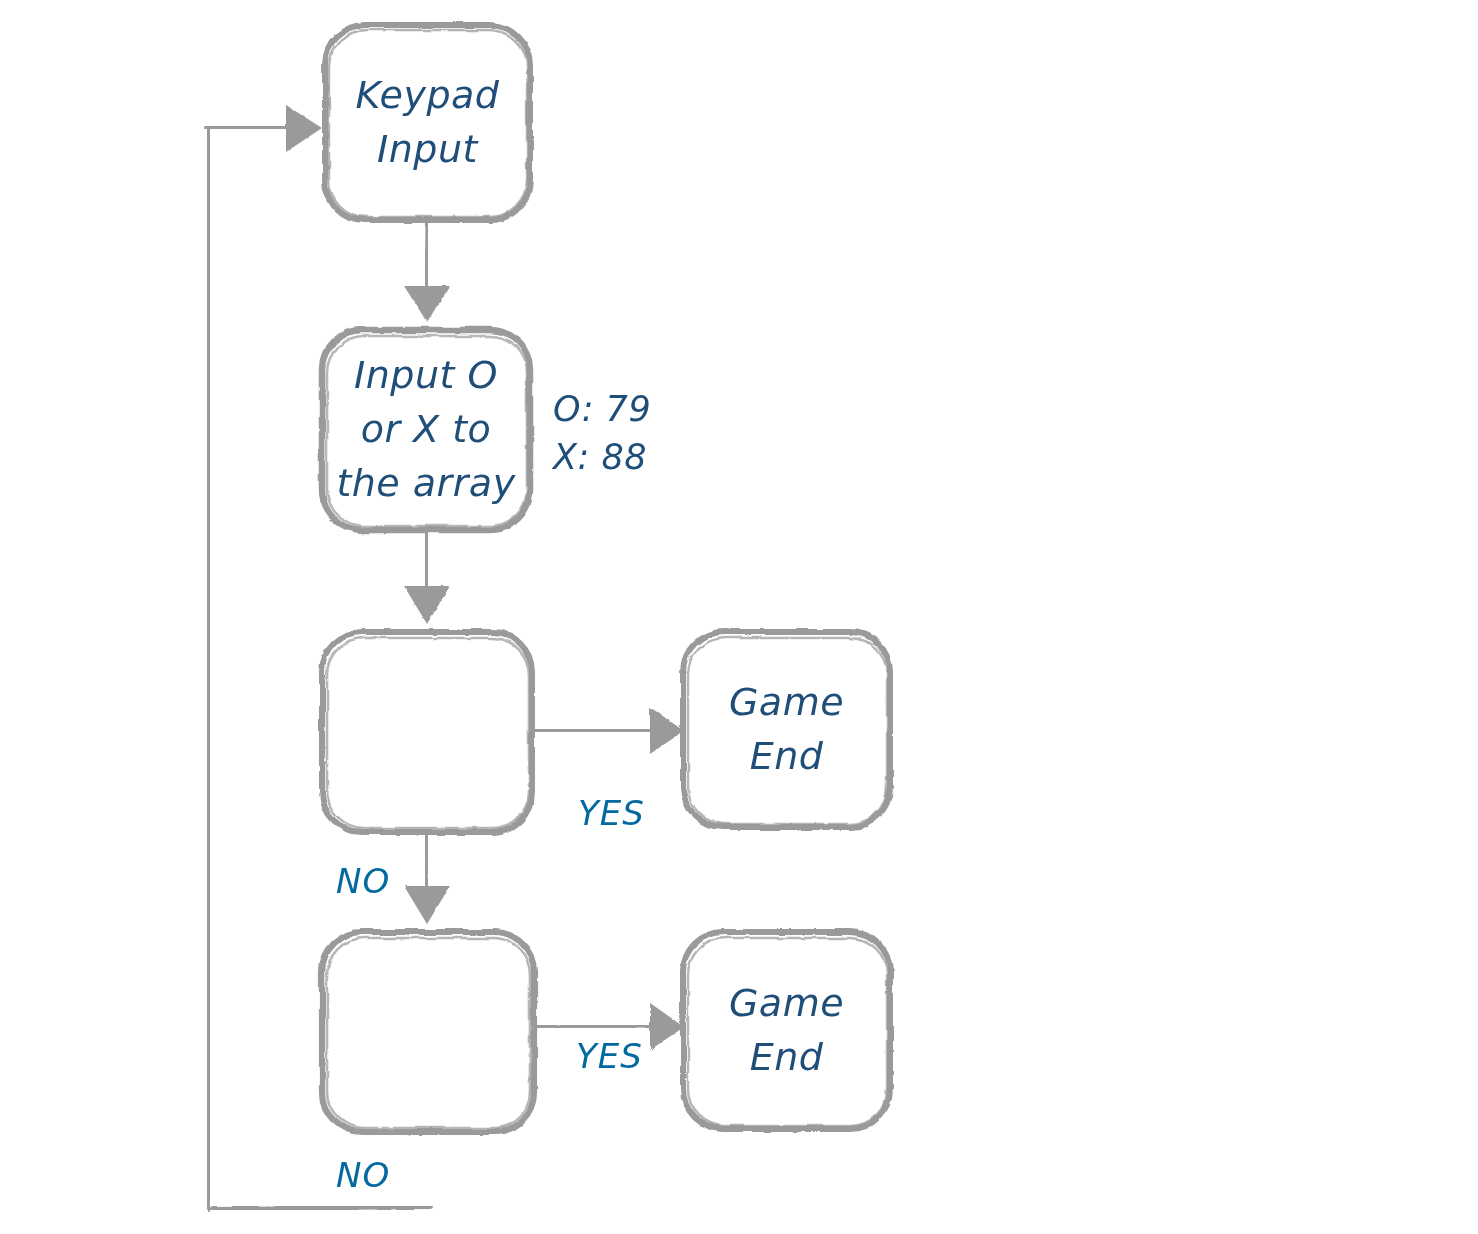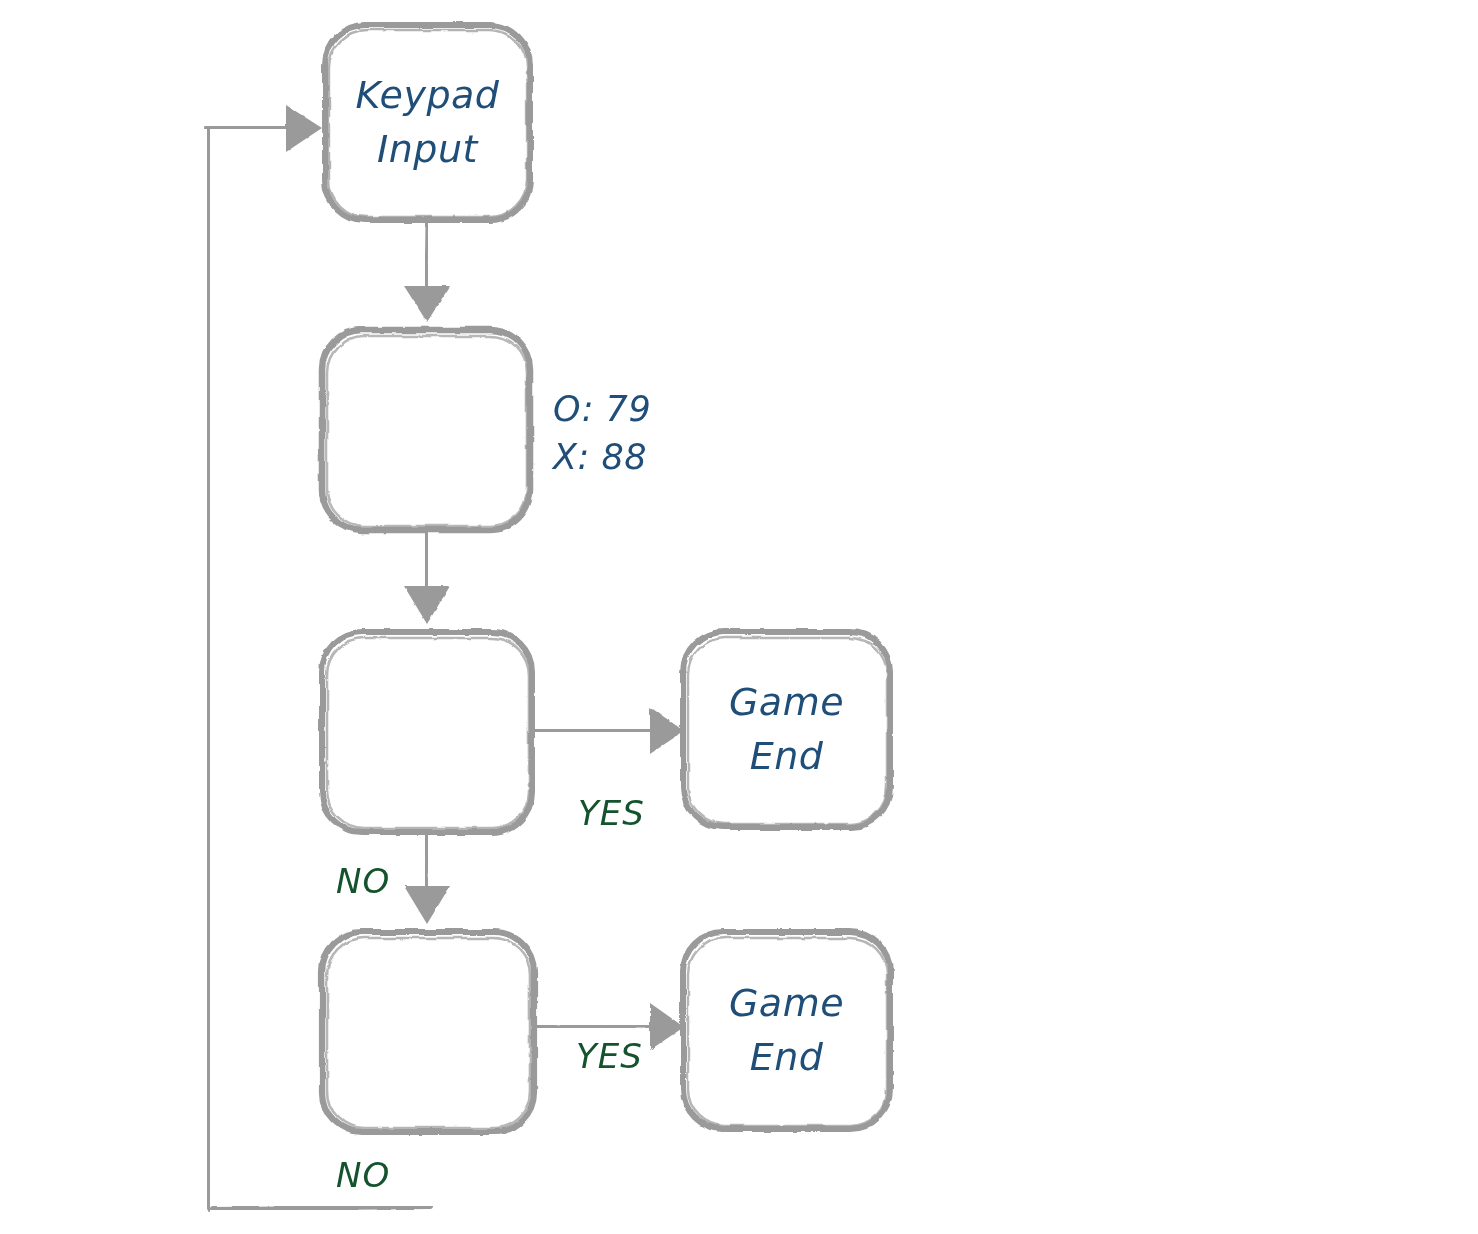--- a/index.html
+++ b/index.html
@@ -41,21 +41,21 @@
     line-height: 1.42;
     pointer-events: auto;
   }
   .node-label {
     display: block;
     white-space: pre-line;
     padding: 0 10px;
   }
   .edge-label {
     position: absolute;
-    color: #14532d;
+    color: #0369a1;
     font-family: "DejaVu Sans", sans-serif;
     font-style: italic;
     font-variant: small-caps;
     letter-spacing: 1px;
     white-space: pre;
     pointer-events: auto;
   }
   .side-note {
     position: absolute;
     color: #1f4e79;
@@ -154,20 +154,25 @@
       <path d="M 207 128 L 288 127" stroke="#9a9a9a" stroke-width="6" fill="none" stroke-linecap="round" filter="url(#rough2)"></path>
       <path d="M 286 105 L 286 152 L 322 128 Z" fill="#9a9a9a" filter="url(#roughFill)"></path>
     </g>
   </svg>
 
   <div class="node-box fs-node" style="left:325px; top:25px; width:205px; height:195px;">
     <span class="node-label">Keypad
 Input</span>
   </div>
 
+  <div class="node-box fs-node" style="left:322px; top:330px; width:208px; height:200px;">
+    <span class="node-label">Input O
+or X to
+the array</span>
+  </div>
 
 
   <div class="node-box fs-node" style="left:683px; top:632px; width:207px; height:195px;">
     <span class="node-label">Game End</span>
   </div>
 
 
   <div class="node-box fs-node" style="left:683px; top:932px; width:207px; height:197px;">
     <span class="node-label">Game End</span>
   </div>

